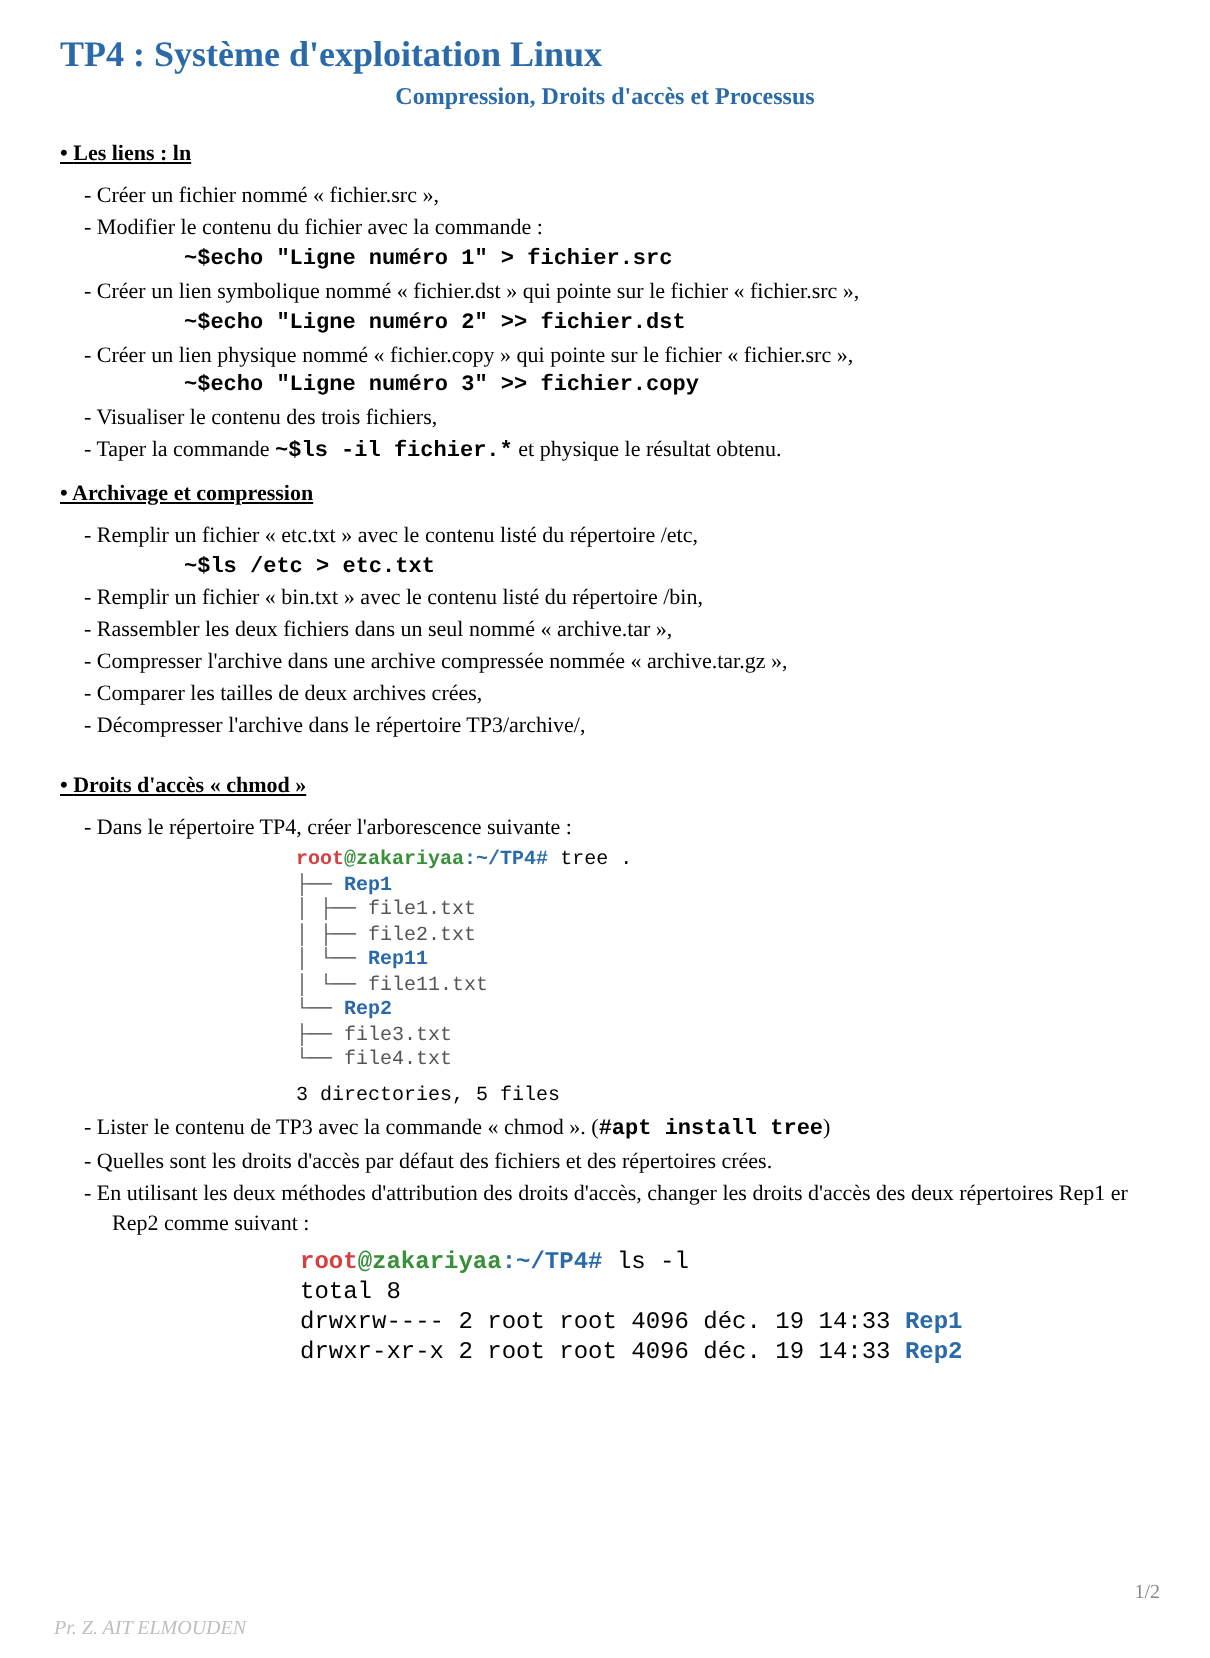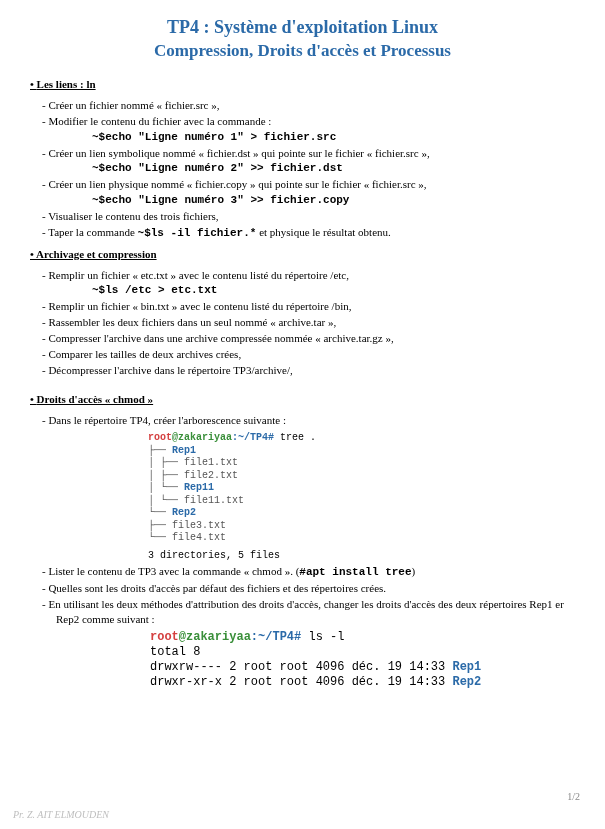--- a/index.html
+++ b/index.html
@@ -8,30 +8,30 @@
     height: 829px;
     background: #fff;
     font-family: Georgia, "Times New Roman", serif;
     font-size: 11px;
     color: #000;
     padding: 15px 30px 10px 30px;
     position: relative;
     line-height: 1.35;
   }
   .title {
-    text-align: center;
+    text-align: left;
     color: #2b6aa8;
     font-size: 18px;
     font-weight: bold;
     margin-bottom: 1px;
   }
   .subtitle {
     text-align: center;
     color: #2b6aa8;
-    font-size: 17px;
+    font-size: 12px;
     font-weight: bold;
     margin-bottom: 14px;
   }
   .sec-h {
     font-weight: bold;
     text-decoration: underline;
     margin: 6px 0 6px 0;
   }
   .sec-h::before {
     content: "•  ";
@@ -70,21 +70,21 @@
     font-family: "Courier New", monospace;
     font-size: 12px;
     line-height: 1.25;
   }
   .ls-block .prompt .u { color: #d43f3f; font-weight: bold; }
   .ls-block .prompt .h { color: #3a8f3a; font-weight: bold; }
   .ls-block .prompt .p { color: #2b6aa8; font-weight: bold; }
   .ls-block .dir { color: #2b6aa8; font-weight: bold; }
   .footer-left {
     position: absolute;
-    left: 13px;
+    left: 27px;
     bottom: 8px;
     color: #bfbfbf;
     font-style: italic;
     font-size: 10px;
   }
   .footer-right {
     position: absolute;
     right: 25px;
     bottom: 26px;
     color: #888;

